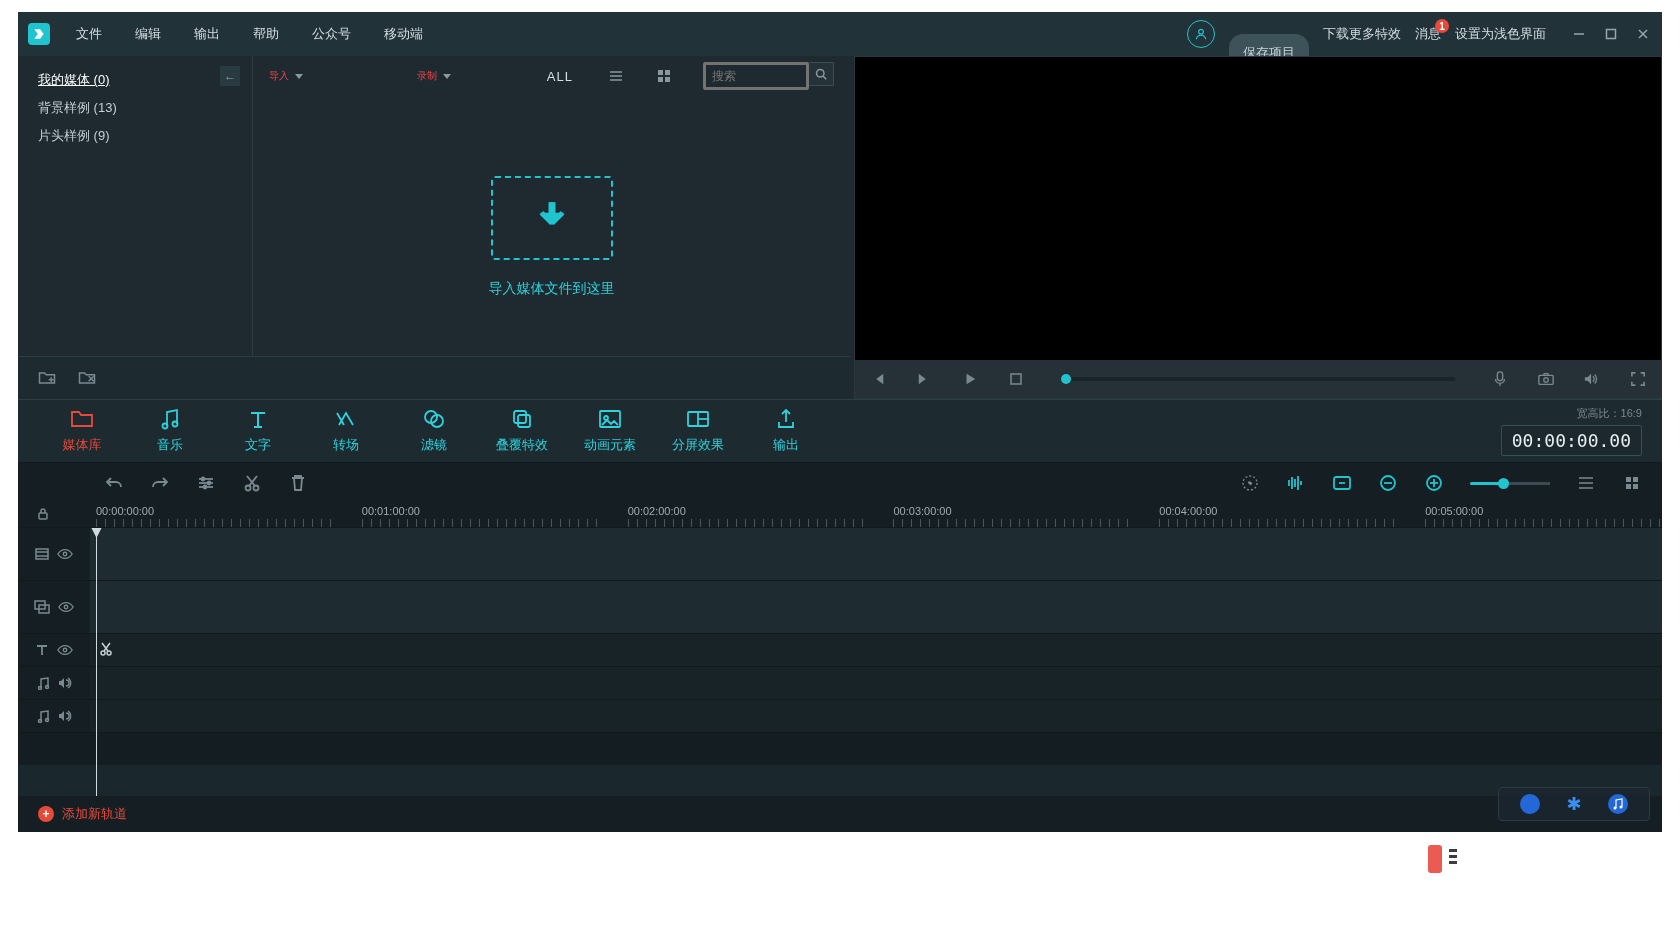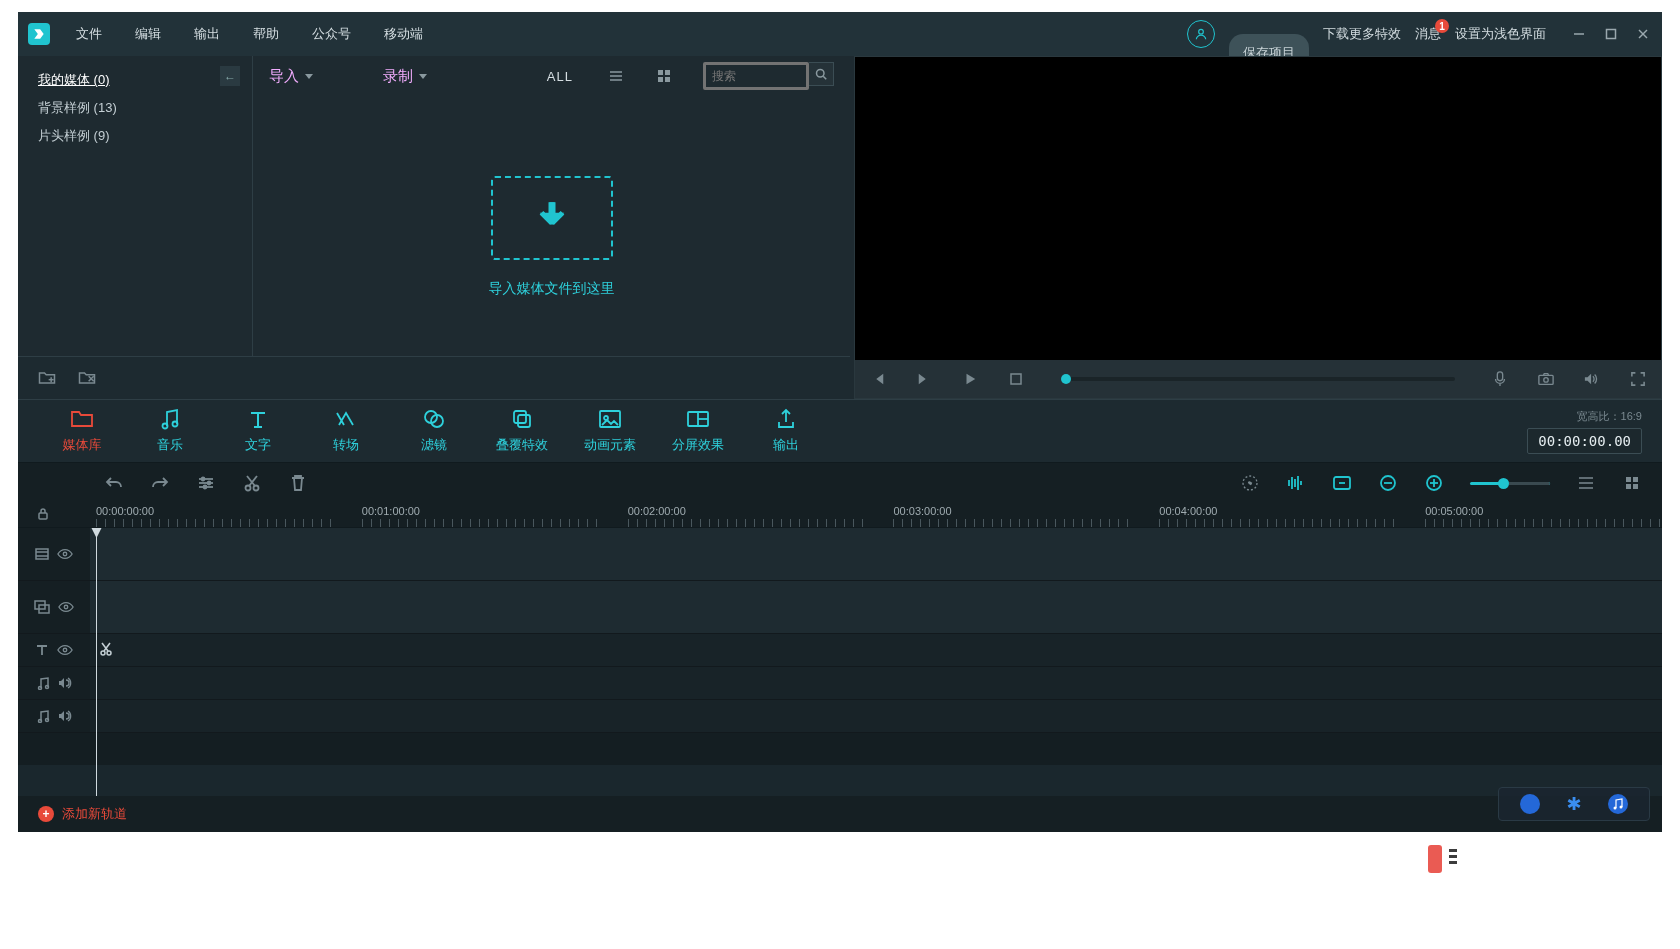--- a/index.html
+++ b/index.html
@@ -36,21 +36,21 @@
   
   .upper{flex:0 0 342px;display:flex;background:var(--bg);}
   .library{flex:0 0 832px;display:flex;flex-direction:column;}
   .lib-top{display:flex;height:300px;}
   .sidebar{flex:0 0 214px;background:var(--bg);border-right:1px solid var(--line);padding:10px 0 0 20px;position:relative;}
   .sidebar-item{font-size:13px;color:#c4cfd4;padding:5px 0;cursor:pointer;}
   .sidebar-item.active{text-decoration:underline;color:#fff;}
   .back-arrow{position:absolute;top:10px;right:12px;width:20px;height:20px;background:#2a3a41;display:flex;align-items:center;justify-content:center;color:#8aa;font-size:12px;cursor:pointer;}
   .media-main{flex:1;background:var(--bg);position:relative;}
   .media-toolbar{height:40px;display:flex;align-items:center;padding:0 16px;gap:30px;}
-  .dd{color:#f0abfc;font-size:15px;display:flex;align-items:center;gap:6px;cursor:pointer;}
+  .dd{color:#ef4444;font-size:10px;display:flex;align-items:center;gap:6px;cursor:pointer;}
   .dd::after{content:"";width:0;height:0;border-left:4px solid transparent;border-right:4px solid transparent;border-top:5px solid #8a999f;}
   .media-toolbar .spacer{flex:1;}
   .all-label{color:#d5dee2;font-size:13px;letter-spacing:1px;margin-right:4px;}
   .view-icon{width:18px;height:18px;cursor:pointer;color:#8a999f;display:flex;align-items:center;justify-content:center;}
   .search{display:flex;align-items:center;border:3px solid #737373;border-radius:2px;height:22px;width:92px;padding:0 4px;}
   .search input{flex:1;background:transparent;border:none;outline:none;color:#c4cfd4;font-size:12px;width:60px;}
   .search-btn{width:24px;height:22px;border:1px solid #3b4d54;border-left:none;display:flex;align-items:center;justify-content:center;background:#253238;cursor:pointer;}
   .dropzone{position:absolute;top:120px;left:50%;transform:translateX(-50%);text-align:center;}
   .db{width:118px;height:80px;border:2px dashed var(--accent);border-radius:4px;display:flex;align-items:center;justify-content:center;margin:0 auto 20px;}
   .db svg{width:42px;height:42px;fill:var(--accent);}
@@ -68,21 +68,21 @@
   
   
   .cat-bar{height:62px;background:var(--panel2);display:flex;align-items:center;padding:0 20px;border-top:1px solid var(--line);}
   .cat{display:flex;flex-direction:column;align-items:center;gap:6px;width:88px;cursor:pointer;color:var(--accent-txt);}
   .cat.active{color:var(--red);}
   .cat-icon{height:22px;display:flex;align-items:center;justify-content:center;}
   .cat-label{font-size:13px;}
   .cat-bar .flex-spacer{flex:1;}
   .ratio-block{display:flex;flex-direction:column;align-items:flex-end;gap:4px;}
   .ratio-label{font-size:11px;color:var(--dim);}
-  .timecode{border:1px solid #3b4d54;padding:4px 10px;color:#e5edf0;font-size:14px;font-family:monospace;border-radius:2px;background:#1c282d;}
+  .timecode{border:1px solid #3b4d54;padding:4px 10px;color:#e5edf0;font-size:18px;font-family:monospace;border-radius:2px;background:#1c282d;}
   
   
   .tl-toolbar{height:40px;background:var(--bg-darker);display:flex;align-items:center;padding:0 20px;gap:26px;border-top:1px solid #101a1e;}
   .tt-icon{color:var(--dim);cursor:pointer;width:20px;height:20px;display:flex;align-items:center;justify-content:center;}
   .tl-toolbar .flex-spacer{flex:1;}
   .zoom-slider{width:80px;height:3px;background:var(--accent);position:relative;border-radius:2px;}
   .zoom-slider::before{content:"";position:absolute;left:32px;right:0;top:0;bottom:0;background:#3a4a50;border-radius:2px;}
   .zoom-dot{position:absolute;left:28px;top:-4px;width:11px;height:11px;background:var(--accent);border-radius:50%;}
   
   
@@ -178,21 +178,21 @@
       <div class="lib-top">
         <div class="sidebar">
           <div class="sidebar-item active">我的媒体 (0)</div>
           <div class="sidebar-item">背景样例 (13)</div>
           <div class="sidebar-item">片头样例 (9)</div>
           <div class="back-arrow">←</div>
         </div>
         <div class="media-main">
           <div class="media-toolbar">
             <div class="dd">导入</div>
-            <div class="dd" style="margin-left:40px">录制</div>
+            <div class="dd" style="margin-left:84px">录制</div>
             <div class="spacer"></div>
             <span class="all-label">ALL</span>
             <div class="view-icon">
                 <svg width="16" height="16" viewBox="0 0 16 16" stroke="currentColor" stroke-width="1.5">
                   <line x1="2" y1="4" x2="14" y2="4"></line>
                   <line x1="2" y1="8" x2="14" y2="8"></line>
                   <line x1="2" y1="12" x2="14" y2="12"></line>
                 </svg>
               </div>
             <div class="view-icon">

